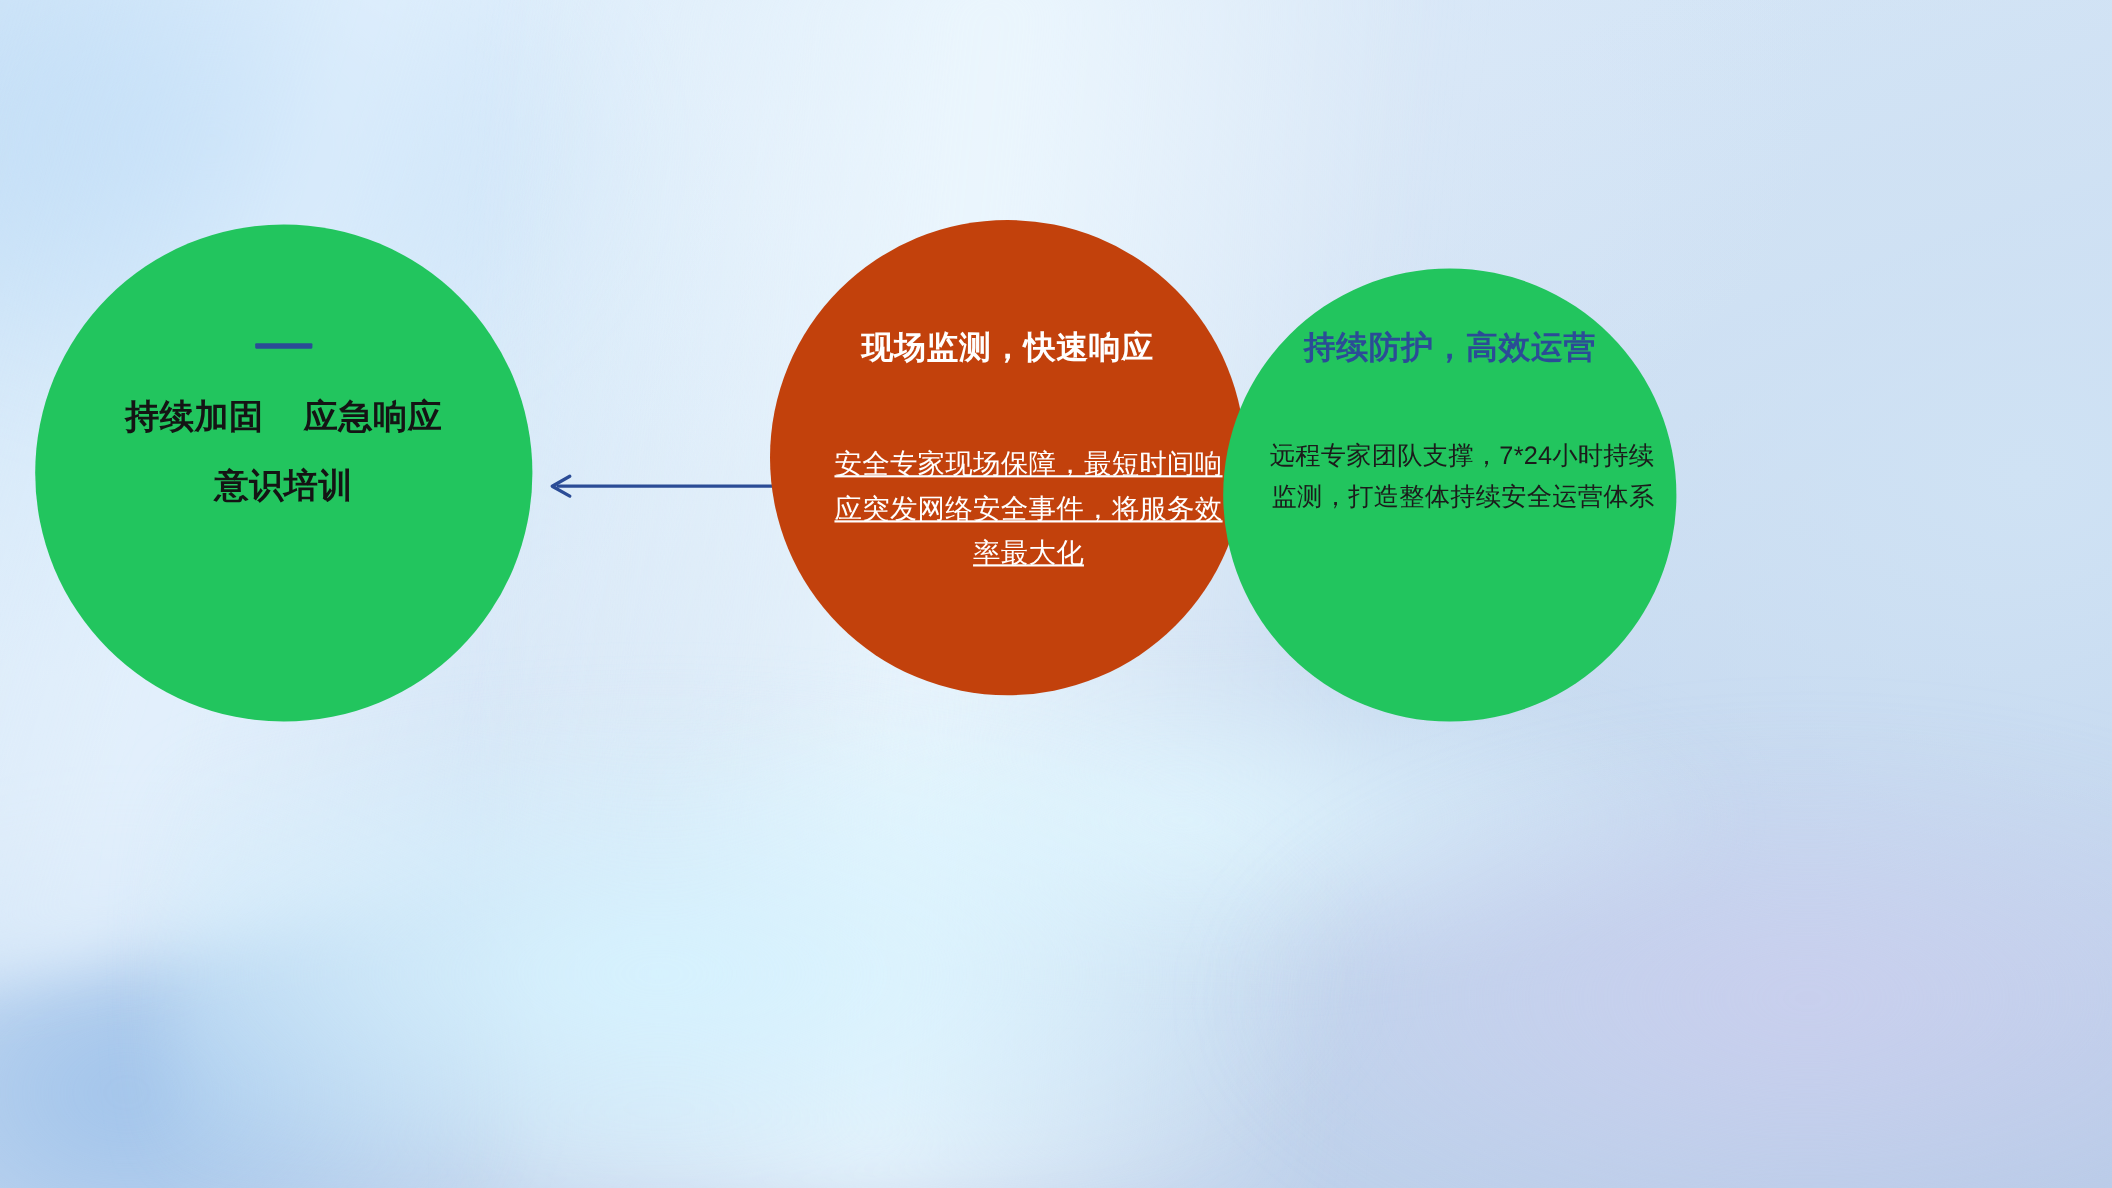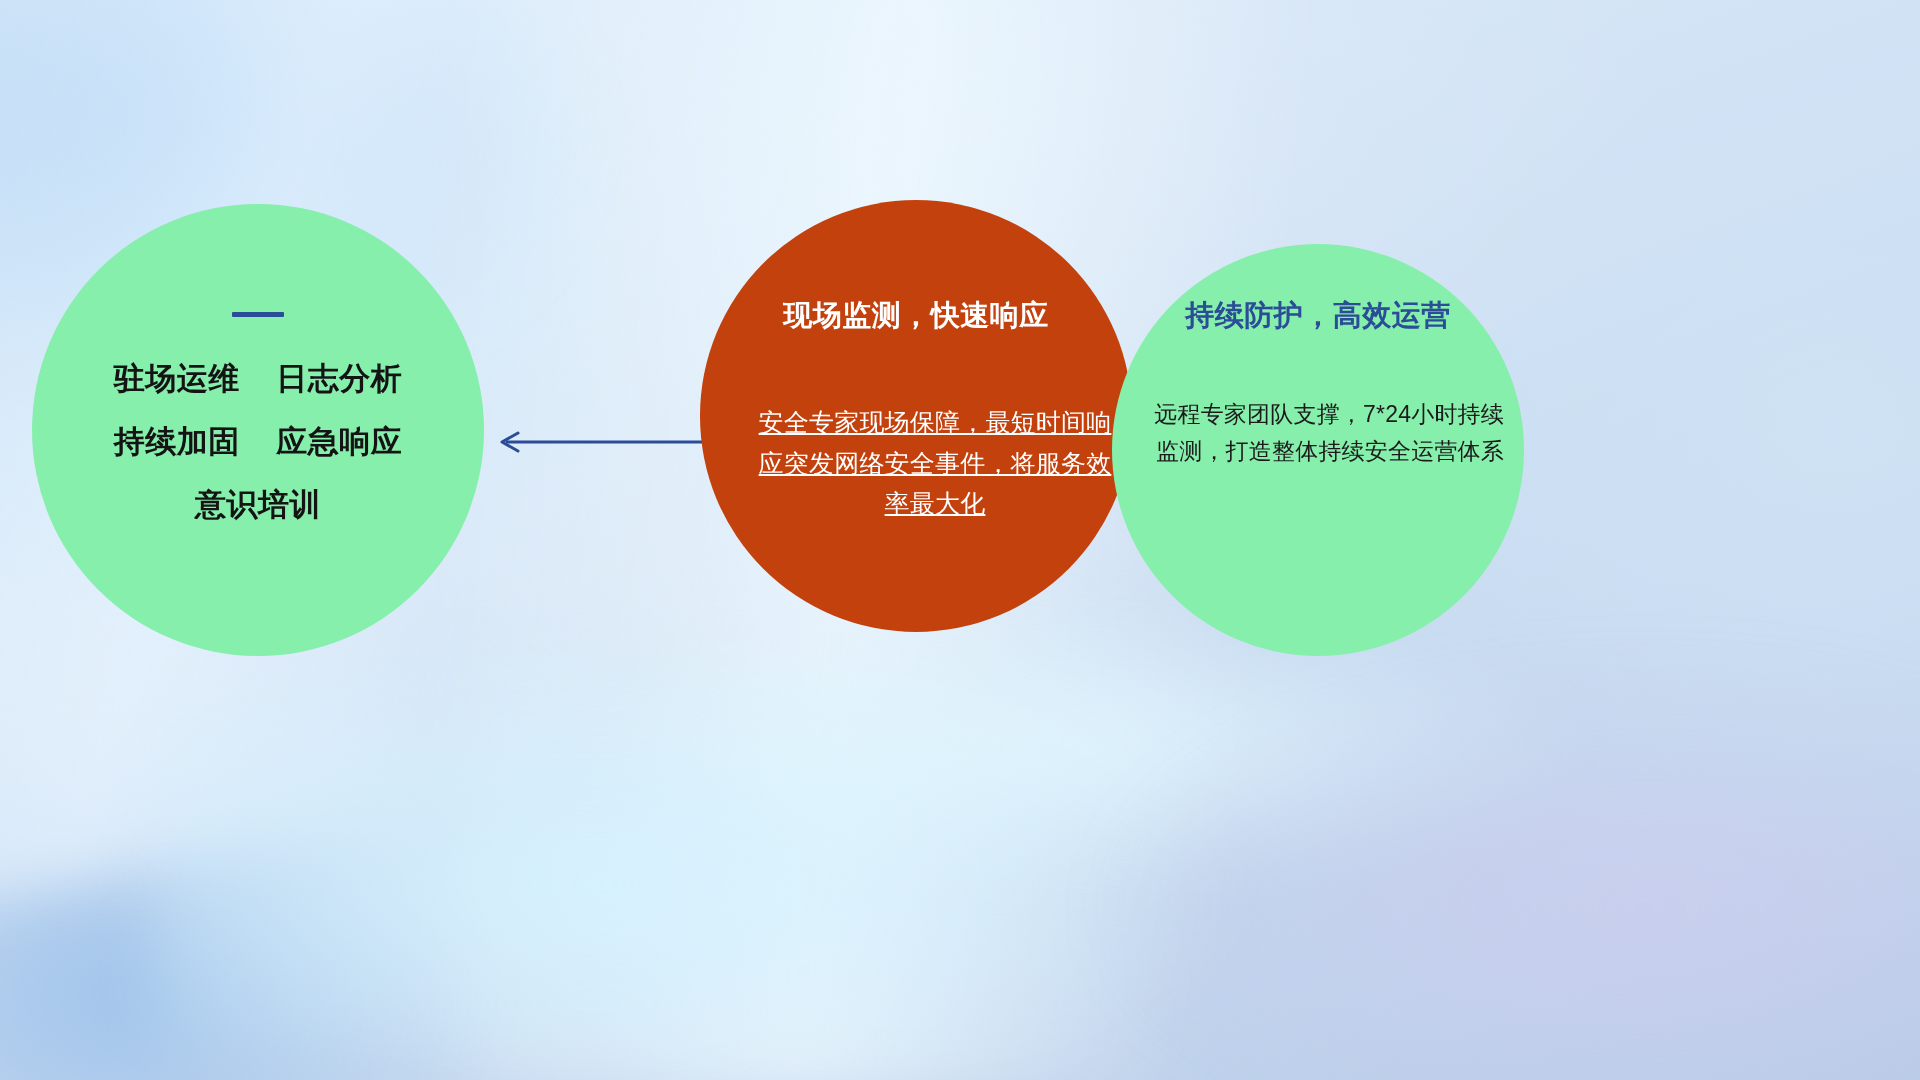--- a/index.html
+++ b/index.html
@@ -93,21 +93,21 @@
     filter: blur(28px);
   }
 
   
   .circle {
     position: absolute;
     border-radius: 50%;
     box-sizing: border-box;
   }
   .circle-white {
-    background: #86efac;
+    background: #22c55e;
   }
 
   
   #circle-left {
     left: 32px;
     top: 204px;
     width: 452px;
     height: 452px;
     z-index: 3;
   }
@@ -231,21 +231,20 @@
   <div id="connector-arrow">
     <svg width="380" height="28" viewBox="0 0 380 28">
       <line x1="378" y1="14" x2="14" y2="14" stroke="#2b4c96" stroke-width="3"></line>
       <polyline points="26,5 10,14 26,23" fill="none" stroke="#2b4c96" stroke-width="3" stroke-linecap="round" stroke-linejoin="round"></polyline>
     </svg>
   </div>
 
   <div id="circle-left" class="circle circle-white">
     <div class="left-inner">
       <div class="left-dash"></div>
-      <div class="left-line">驻场运维    日志分析</div>
       <div class="left-line">持续加固    应急响应</div>
       <div class="left-line">意识培训</div>
     </div>
   </div>
 
   <div id="circle-middle" class="circle">
     <div class="mid-title">现场监测，快速响应</div>
     <div class="mid-body">安全专家现场保障，最短时间响应突发网络安全事件，将服务效率最大化</div>
   </div>
 

